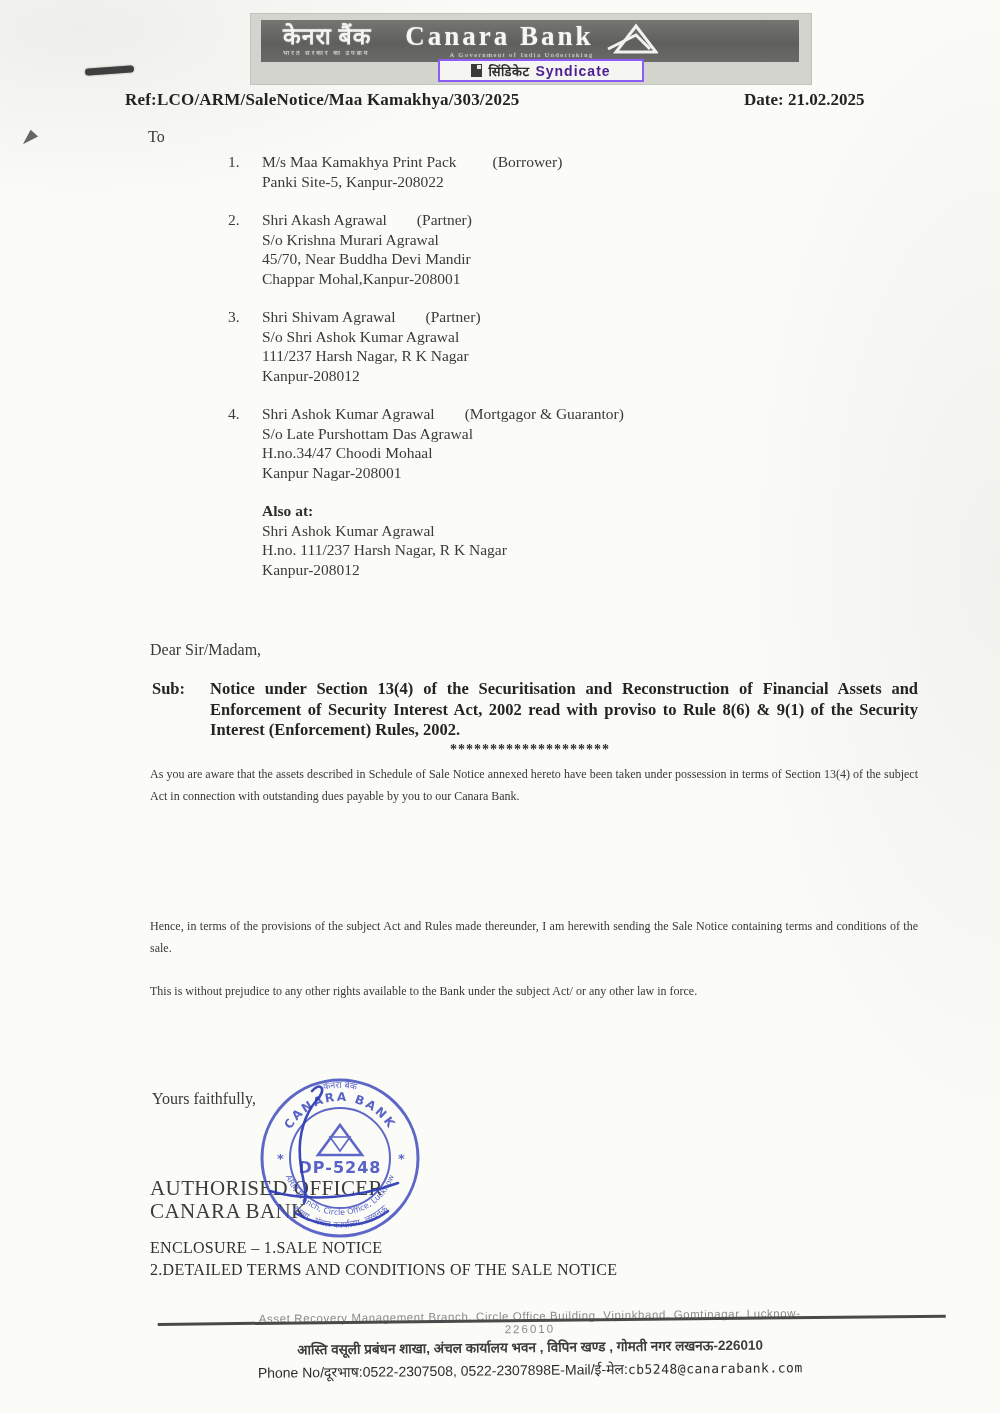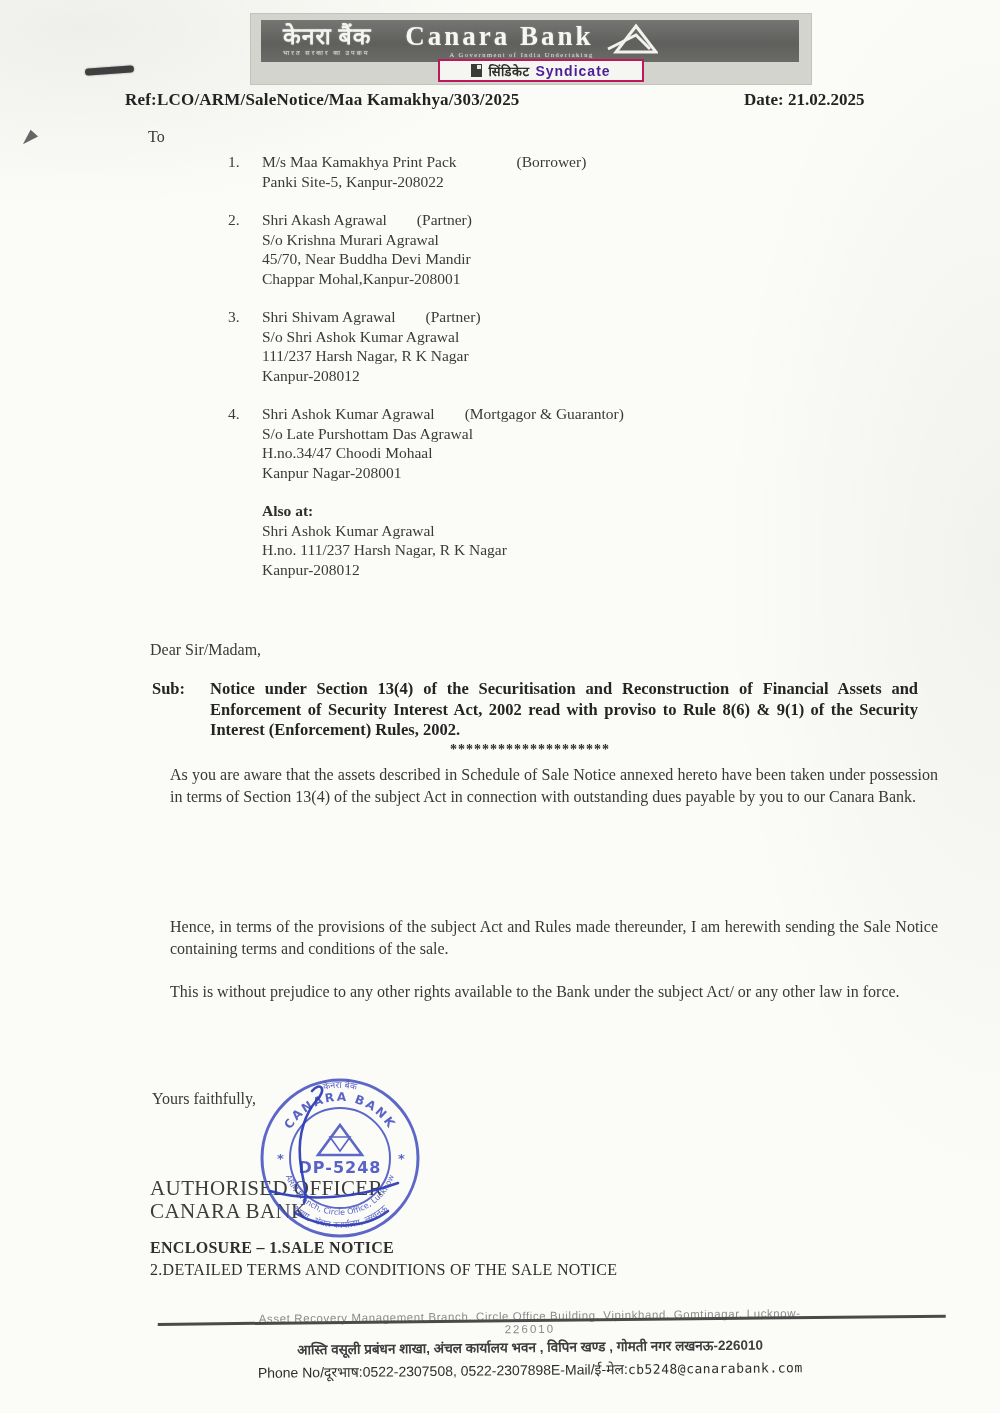--- a/index.html
+++ b/index.html
@@ -24,21 +24,21 @@
                 display:flex; align-items:center; }
   .bank-hi { margin-left:22px; color:#f4f4f0; font-weight:bold; font-size:23px;
              letter-spacing:1px; line-height:1; text-shadow:0 0 2px rgba(255,255,255,0.35); }
   .bank-hi small { display:block; font-size:6.5px; font-weight:normal; letter-spacing:2px; opacity:.8; margin-top:2px;}
   .bank-en { margin-left:34px; color:#f6f6f2; font-weight:bold; font-size:27px;
              letter-spacing:3px; line-height:1; text-shadow:0 0 2px rgba(255,255,255,0.3); }
   .bank-en small { display:block; font-size:6.5px; font-weight:normal; letter-spacing:1.5px;
                    opacity:.85; text-align:right; margin-top:2px;}
   .bank-logo { margin-left:12px; }
   .synd-badge { position:absolute; left:188px; top:46px; width:206px; height:23px;
-                background:#f5f5f1; border:2px solid #be185d; display:flex; align-items:center;
+                background:#f5f5f1; border:2px solid #8b5cf6; display:flex; align-items:center;
                 justify-content:center; gap:6px; font-family:"Liberation Sans",sans-serif; }
   .synd-flag { width:11px; height:13px; background:#3a3a38; position:relative; }
   .synd-flag:after { content:""; position:absolute; right:1px; top:1px; width:4px; height:4px; background:#e9e9e5;}
   .synd-hi { font-weight:bold; font-size:13px; color:#2d2d2b; letter-spacing:.5px;}
   .synd-en { font-weight:bold; font-size:14px; color:#4c1d95; letter-spacing:1px;}
 
   
   .dash-mark { left:85px; top:67px; width:49px; height:7px; background:#3f3f3f;
                border-radius:4px; transform:rotate(-4deg); box-shadow:0 0 2px rgba(0,0,0,.4);}
   .pen-mark { left:24px; top:131px; width:0; height:0;
@@ -47,44 +47,44 @@
 
   
   .ref-line { left:125px; top:90px; font-size:17px; font-weight:bold; color:#232323; letter-spacing:.2px;}
   .date-line { left:744px; top:90px; font-size:17px; font-weight:bold; color:#232323;}
   .to-label { left:148px; top:128px; font-size:16px; color:#3a3a3a;}
 
   .recip-list { left:228px; top:152px; width:560px; font-size:15.5px; line-height:19.5px; color:#3a3a3a;}
   .recip { display:flex; margin-bottom:19px; }
   .recip .num { width:34px; flex:none; }
   .role { margin-left:30px; }
-  .role.wide { margin-left:60px; }
+  .role.wide { margin-left:36px; }
   .also-at { margin-left:34px; margin-top:6px; }
   .also-at .hdr { font-weight:bold; color:#2e2e2e; }
 
   .salutation { left:150px; top:641px; font-size:16px; color:#3a3a3a;}
 
   .subject { left:152px; top:679px; width:766px; }
   .subject .row { display:flex; }
   .subject .lbl { width:58px; flex:none; font-weight:bold; font-size:16.5px; color:#242424;}
   .subject .txt { font-weight:bold; font-size:16.5px; line-height:20.5px; color:#242424;
                   text-align:justify; }
   .subject .stars { text-align:center; width:640px; margin-left:58px; font-weight:bold;
                     font-size:14px; letter-spacing:1px; color:#2c2c2c; margin-top:1px;}
 
-  .para { left:150px; top:0; width:768px; font-size:16px; line-height:21.5px;
-          text-align:justify; color:#383838;margin-left:20px; }
+  .para { left:150px; top:0; width:768px; font-size:12px; line-height:21.5px;
+          text-align:justify; color:#383838; }
   #para1 { top:764px; } #para2 { top:848px; } #para3 { top:916px; } #para4 { top:981px; }
 
   .closing { left:152px; top:1090px; font-size:16px; color:#3a3a3a;}
   .signatory { left:150px; top:1177px; font-size:21px; line-height:23px; color:#3c3c3c; letter-spacing:.4px;}
   .stamp-svg { left:240px; top:1063px; z-index:5; pointer-events:none;}
 
   .enclosure { left:150px; top:1237px; font-size:16px; line-height:22px; color:#2f2f2f;}
-  .enclosure .l1 { font-weight:bold; letter-spacing:.3px;}
+  .enclosure .l1 { font-weight:normal; letter-spacing:.3px;}
   .enclosure .l2 { letter-spacing:.3px;}
 
   
   .footer { left:100px; top:1310px; width:860px; transform:rotate(-0.6deg);
             font-family:"Liberation Sans",sans-serif; text-align:center;}
   .footer .rule { position:absolute; left:58px; top:9px; width:788px; height:2.5px; background:#4a4a4a;}
   .footer .f1 { font-size:11.5px; color:#8b8b8b; letter-spacing:.6px; white-space:nowrap;}
   .footer .f2 { font-size:11.5px; color:#8b8b8b; letter-spacing:2px; margin-top:1px;}
   .footer .f3 { font-size:13.5px; color:#3d3d3d; margin-top:3px; font-weight:bold;}
   .footer .f4 { font-size:14px; color:#2e2e2e; margin-top:4px;}

